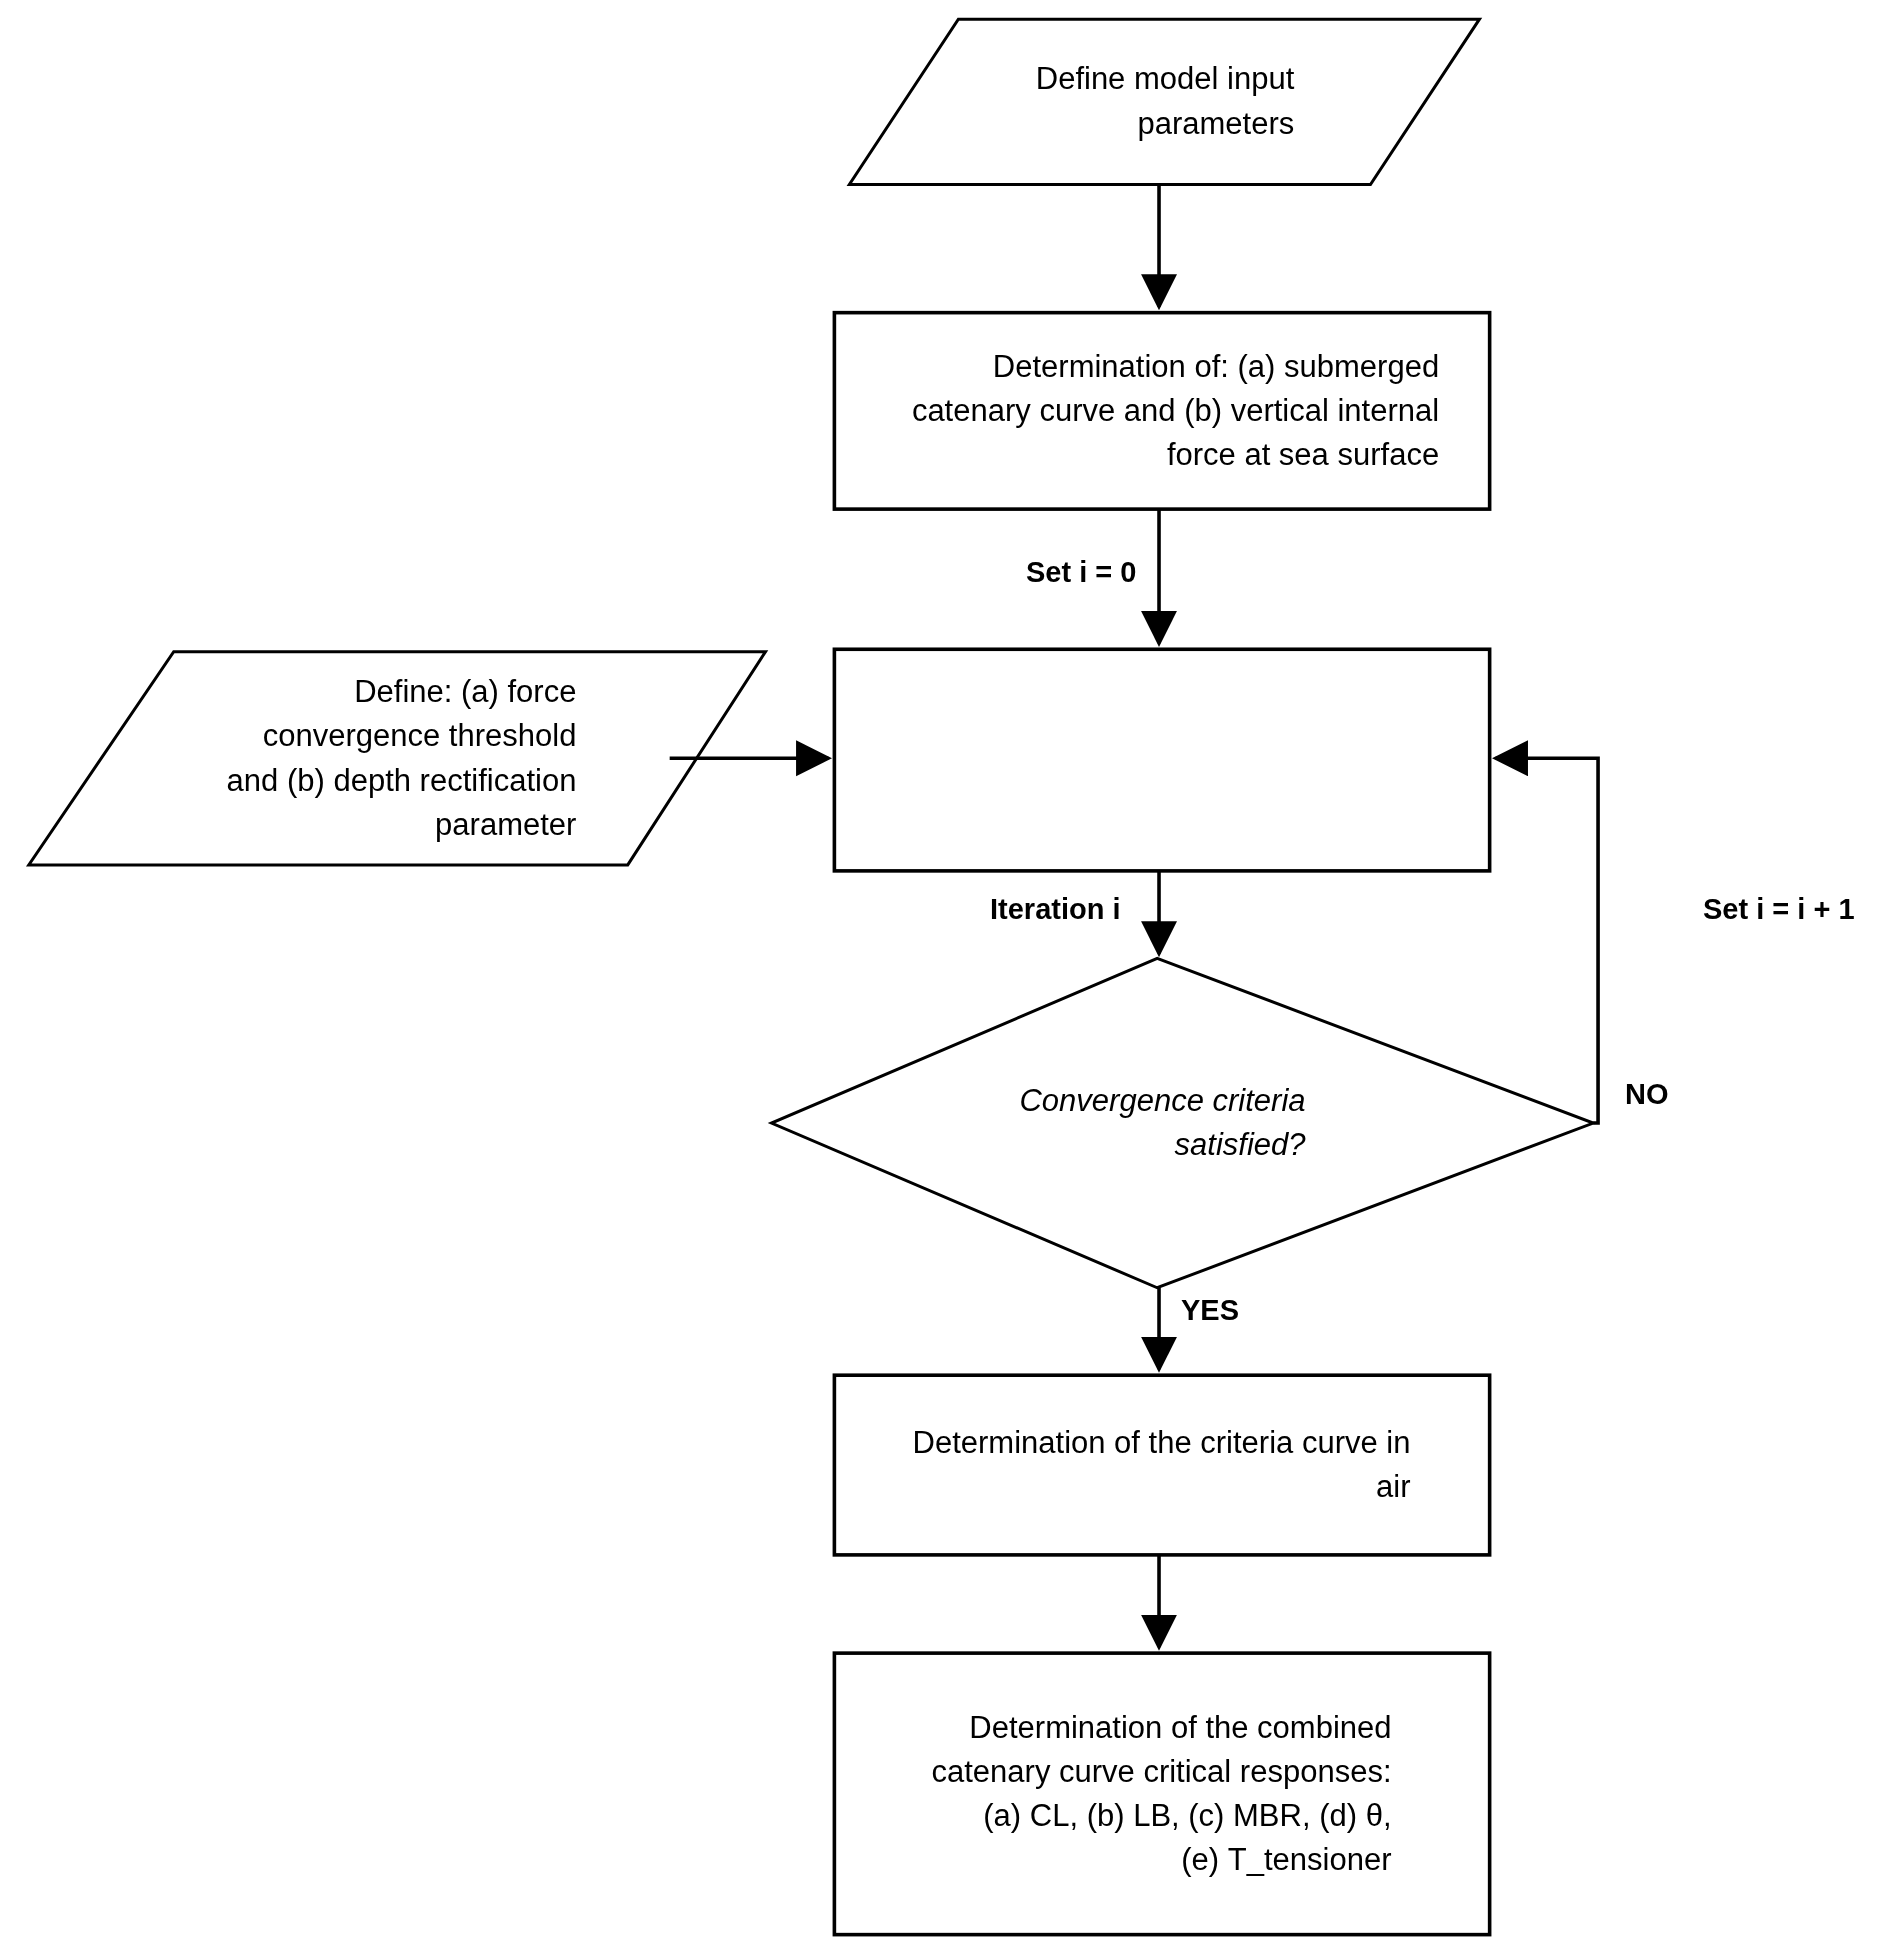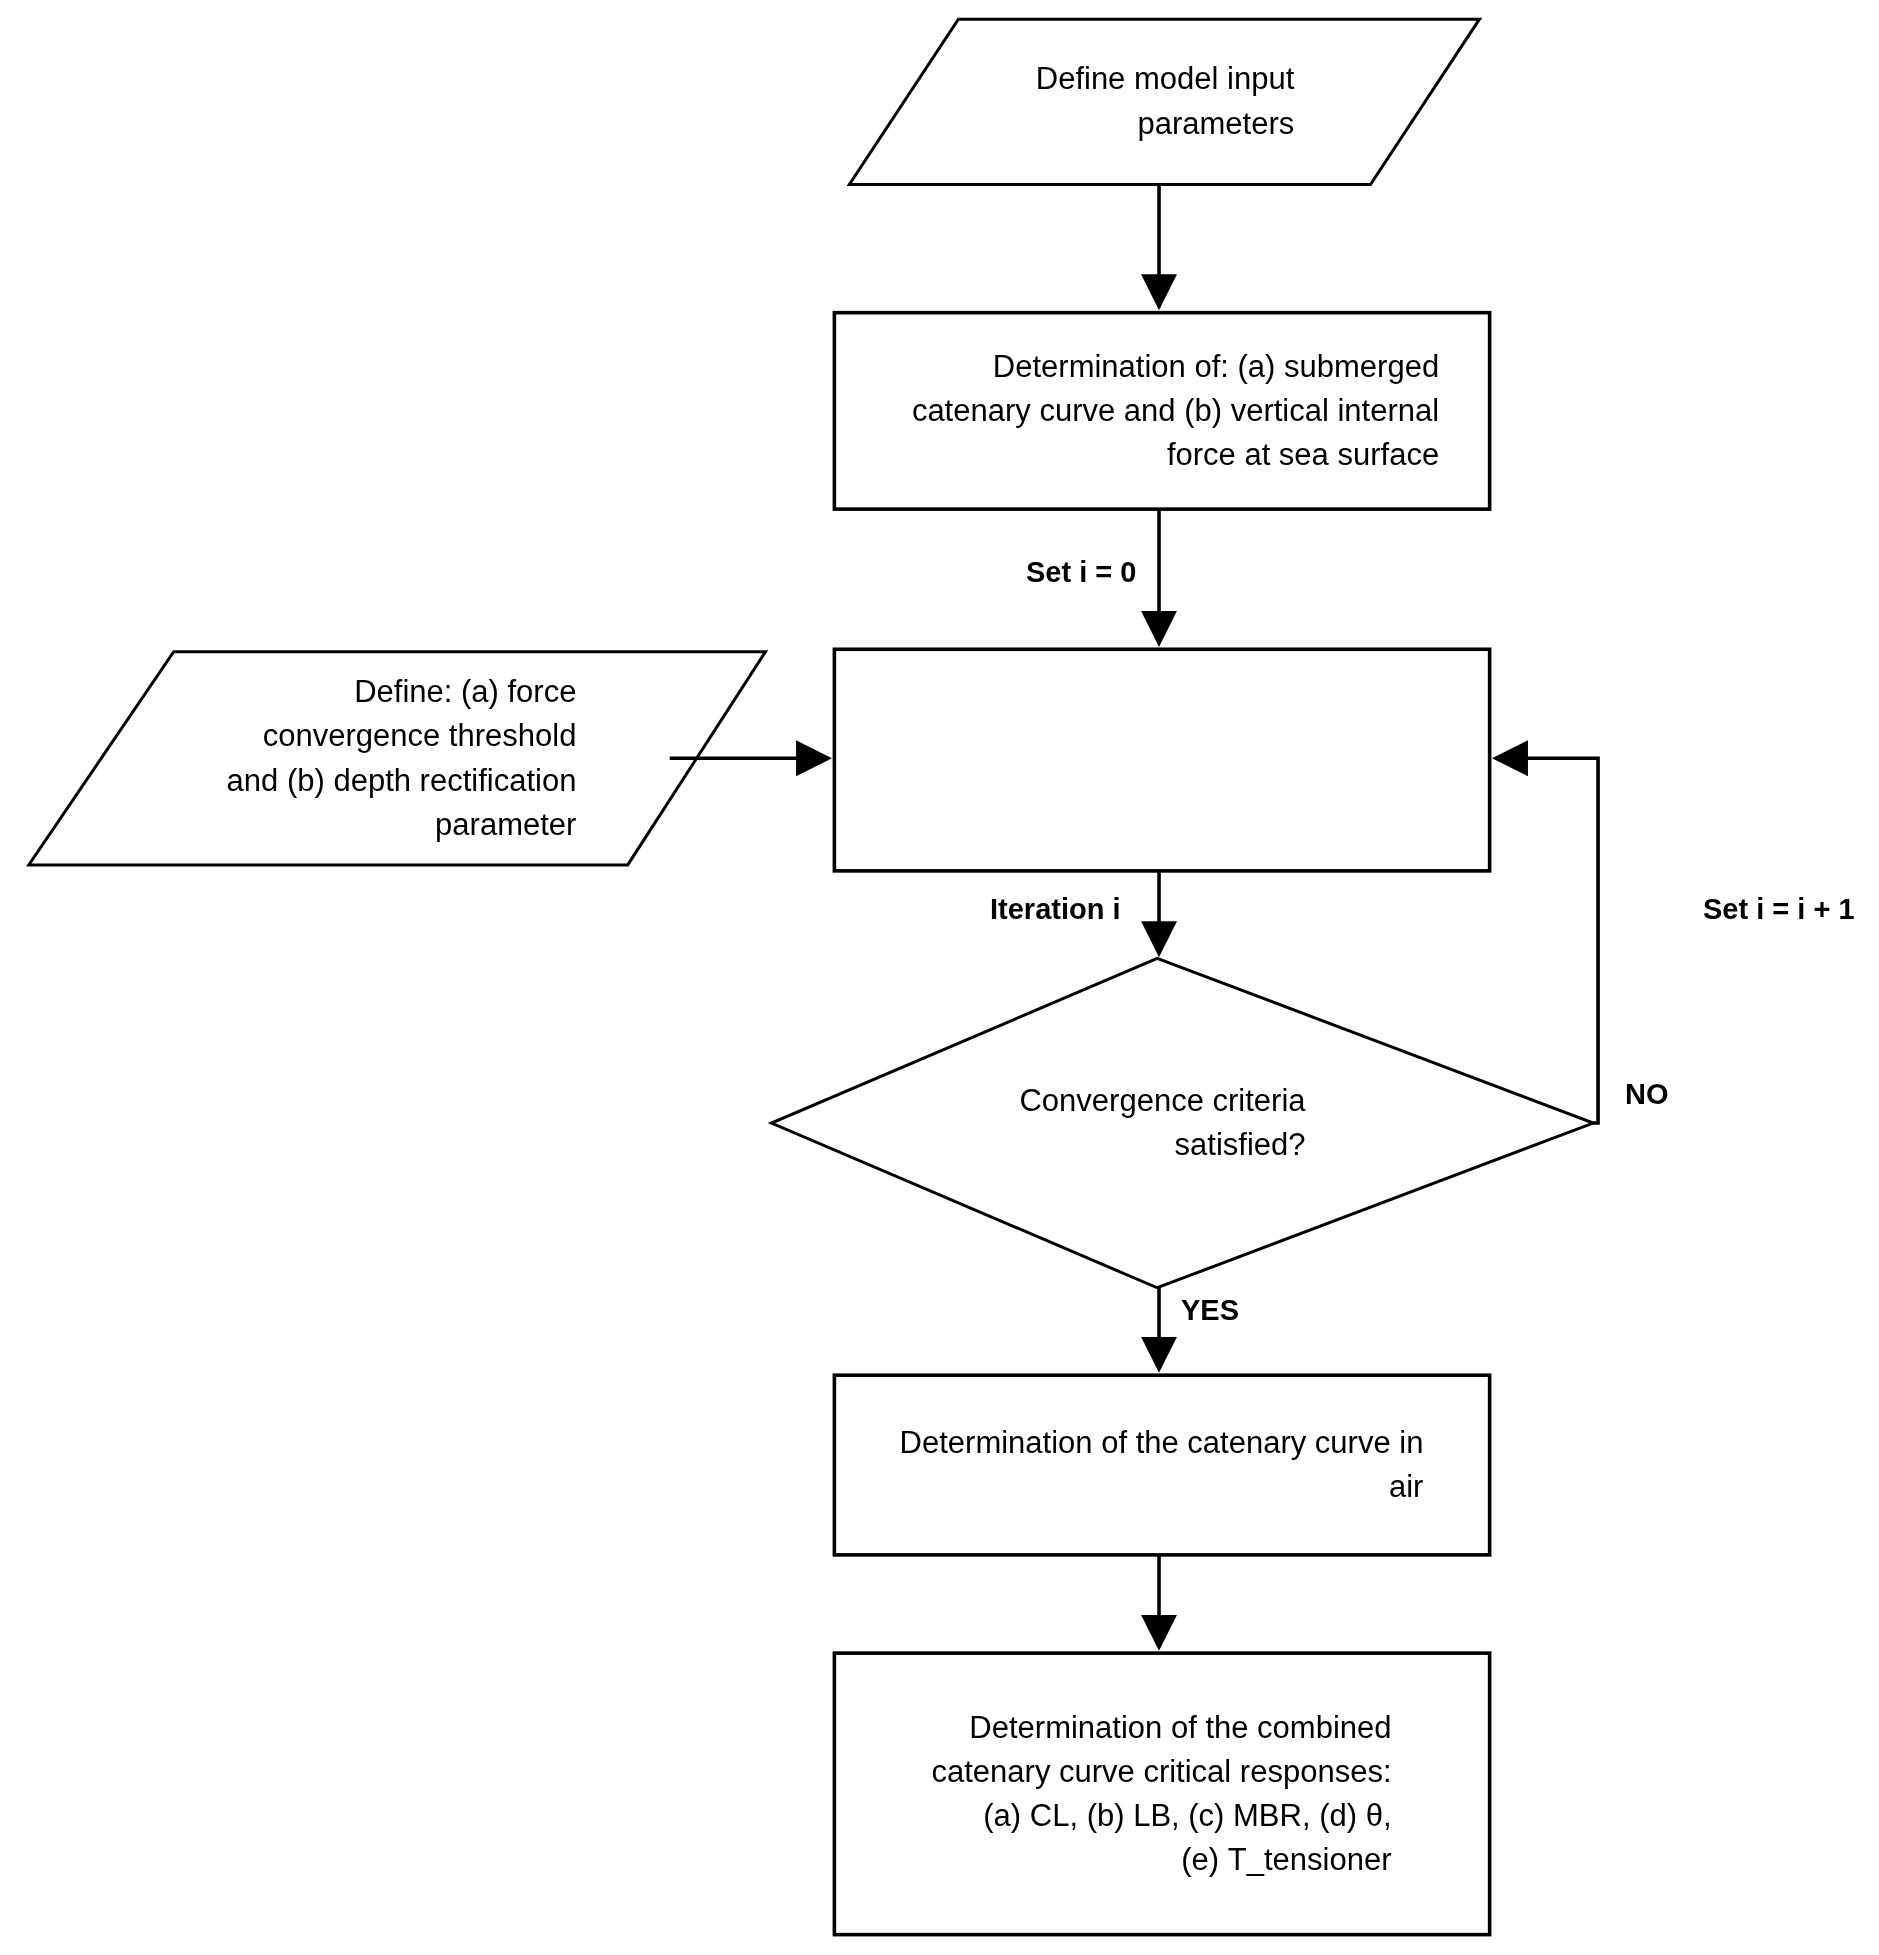--- a/index.html
+++ b/index.html
@@ -91,24 +91,24 @@
   <div class="node-text" style="left:820px; top:313px; width:655px; height:196px;margin-left:28px;">Determination of: (a) submerged
 catenary curve and (b) vertical internal
 force at sea surface</div>
 
   <div class="node-text" style="left:174px; top:652px; width:455px; height:213px;">Define: (a) force
 convergence threshold
 and (b) depth rectification
 parameter</div>
 
 
-  <div class="node-text" style="left:935px; top:1045px; width:455px; height:156px;">Convergence criteria
+  <div class="node-text" style="left:935px; top:1045px; width:455px; height:156px;font-style:italic;">Convergence criteria
 satisfied?</div>
 
-  <div class="node-text" style="left:834px; top:1375px; width:655px; height:180px;">Determination of the catenary curve in
+  <div class="node-text" style="left:834px; top:1375px; width:655px; height:180px;">Determination of the criteria curve in
 air</div>
 
   <div class="node-text" style="left:834px; top:1653px; width:655px; height:282px;">Determination of the combined
 catenary curve critical responses:
 (a) CL, (b) LB, (c) MBR, (d) θ,
 (e) T_tensioner</div>
 
   <div class="edge-label" style="left:1026px; top:556px;">Set i = 0</div>
 
   <div class="edge-label" style="left:990px; top:893px;">Iteration i</div>

